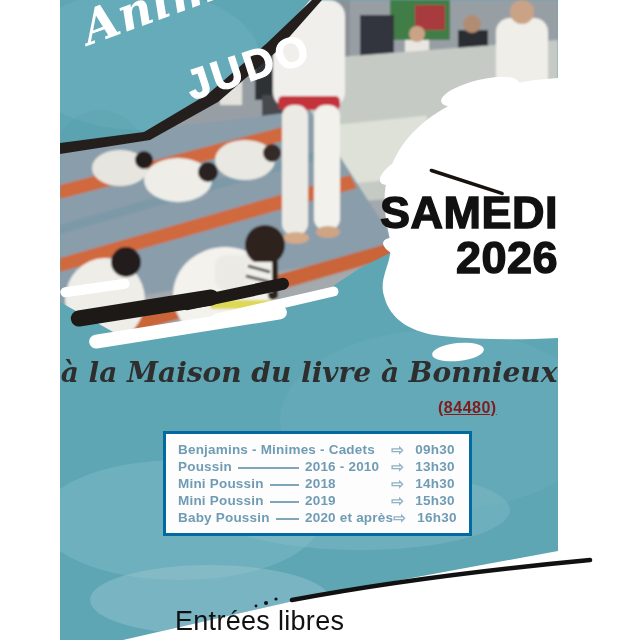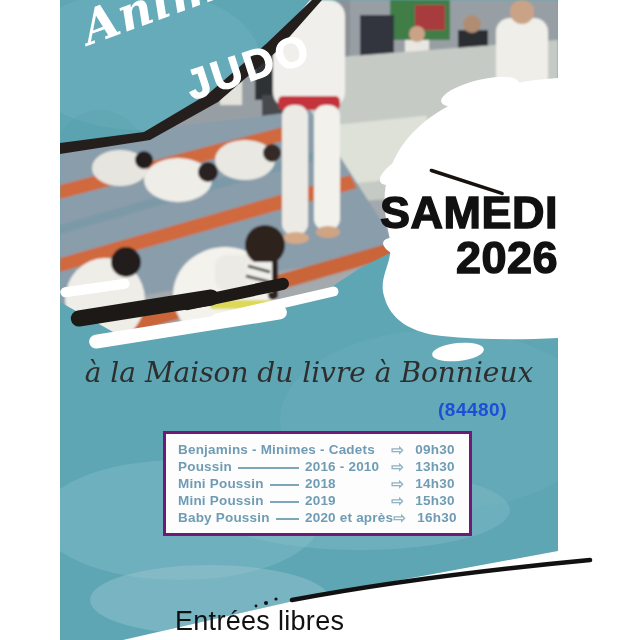--- a/index.html
+++ b/index.html
@@ -33,32 +33,32 @@
   .date{
     position:absolute;right:0;top:190px;text-align:right;
     font-weight:700;color:#111111;line-height:45px;font-size:45px;
     letter-spacing:0.5px;-webkit-text-stroke:1.4px #111111;
   }
   .date .accent{color:#7fb6c6;-webkit-text-stroke:1.4px #7fb6c6;}
 
   
   .venue-line{
     position:absolute;left:0;top:356px;width:100%;text-align:center;
-    font-family:"DejaVu Serif", serif;font-style:italic;font-weight:400;
+    font-family:"DejaVu Serif", serif;font-style:italic;font-weight:700;
     font-size:28px;color:#2e2e2e;white-space:nowrap;
   }
   .postcode{
     position:absolute;left:378px;top:399px;
-    font-weight:700;font-size:19px;color:#1d4ed8;letter-spacing:0.5px;
+    font-weight:700;font-size:16px;color:#7f1d1d;letter-spacing:0.5px;text-decoration:underline;
   }
 
   
   .sched{
     position:absolute;left:103px;top:431px;width:309px;box-sizing:border-box;
-    background:#fdfdfd;border:3px solid #701a75;
+    background:#fdfdfd;border:3px solid #0369a1;
     padding:7px 10px 7px 12px;
   }
   .s-row{
     display:flex;align-items:center;
     font-weight:700;font-size:13.5px;line-height:17px;
     color:#6f9cb4;letter-spacing:0.2px;white-space:nowrap;
   }
   .r-left{display:flex;align-items:center;width:127px;flex:none;}
   .s-row.no-years .r-left{width:auto;flex:0 1 auto;}
   .r-dash{flex:1;border-top:2px solid #7fa5b8;margin:0 6px;min-width:8px;transform:translateY(1px);}

